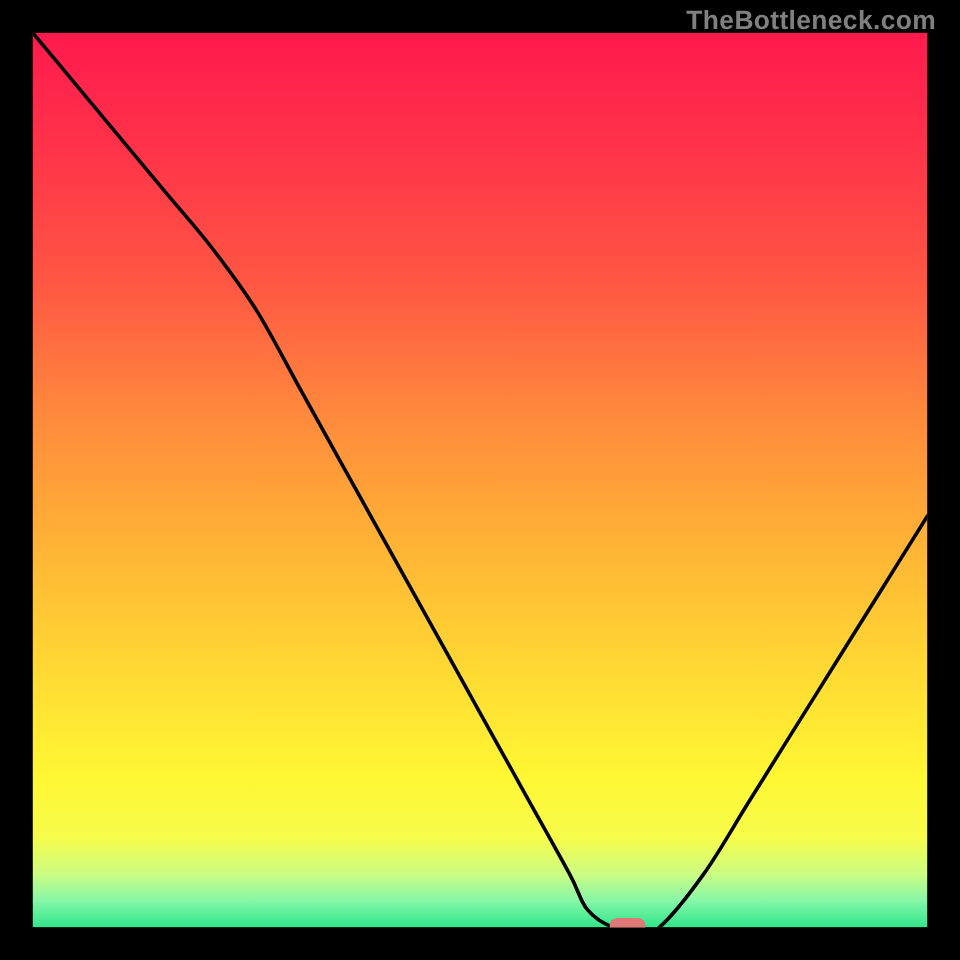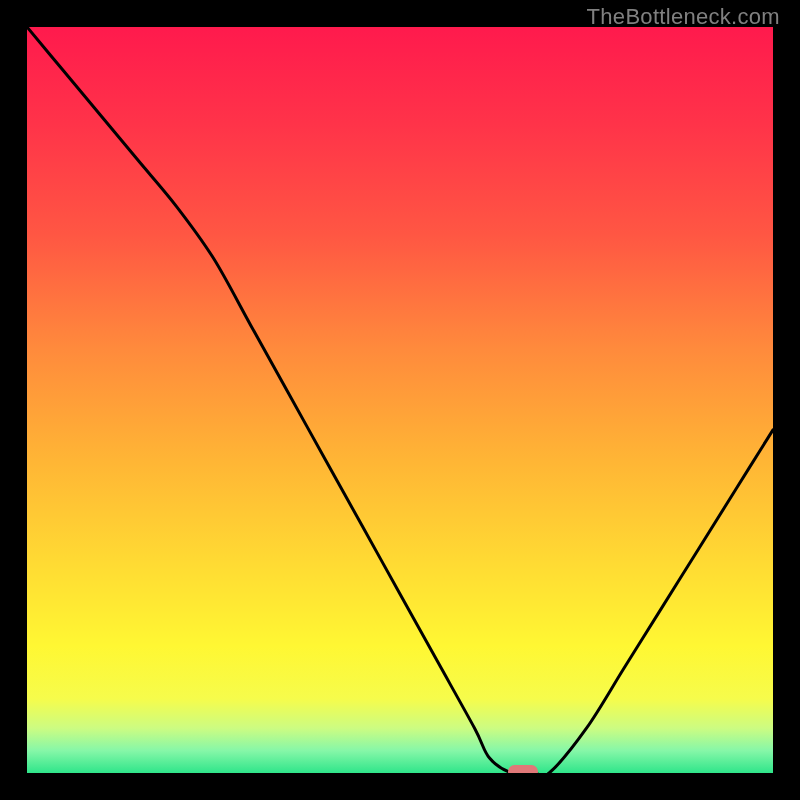--- a/index.html
+++ b/index.html
@@ -37,21 +37,21 @@
     width: 100%;
     height: 100%;
   }
   .watermark {
     position: absolute;
     top: 4px;
     right: 20px;
     color: #808080;
     font-family: Arial, Helvetica, sans-serif;
     font-size: 22px;
-    font-weight: 400;
+    font-weight: 700;
     letter-spacing: 0.3px;
   }
   .marker {
     position: absolute;
     width: 30px;
     height: 13px;
     border-radius: 7px;
     background: #e07878;
   }
 </style>

